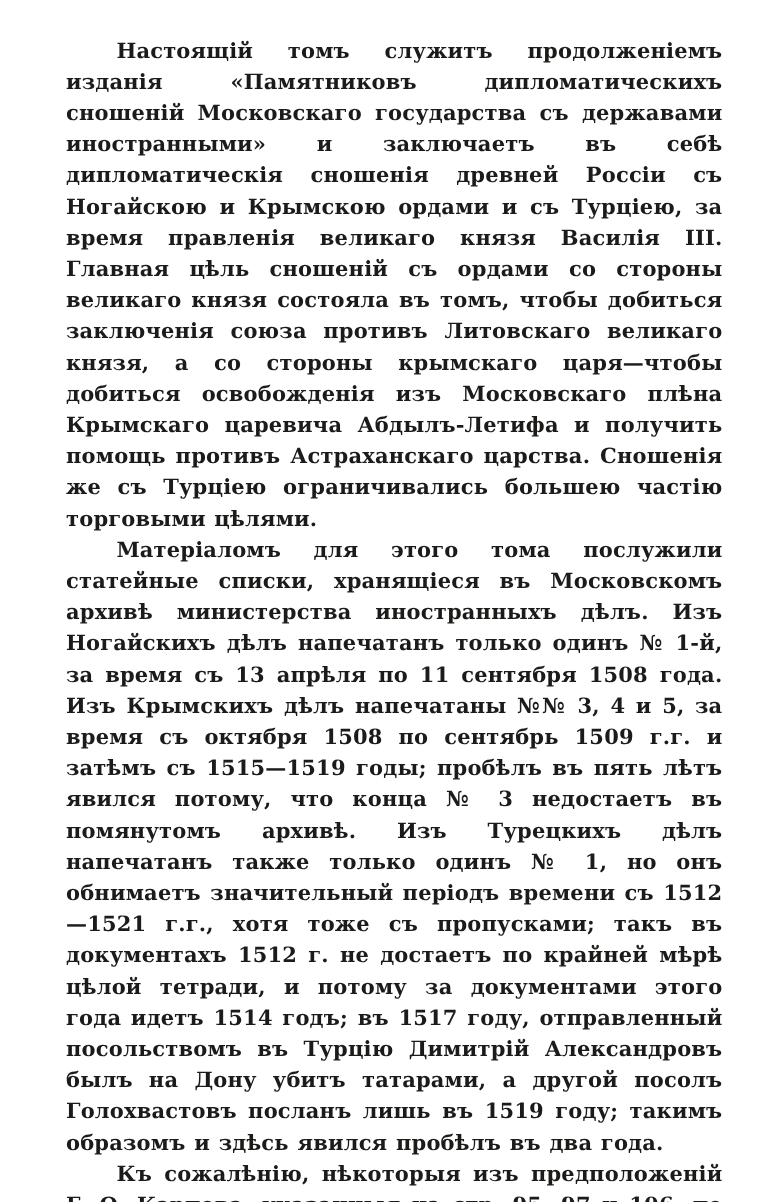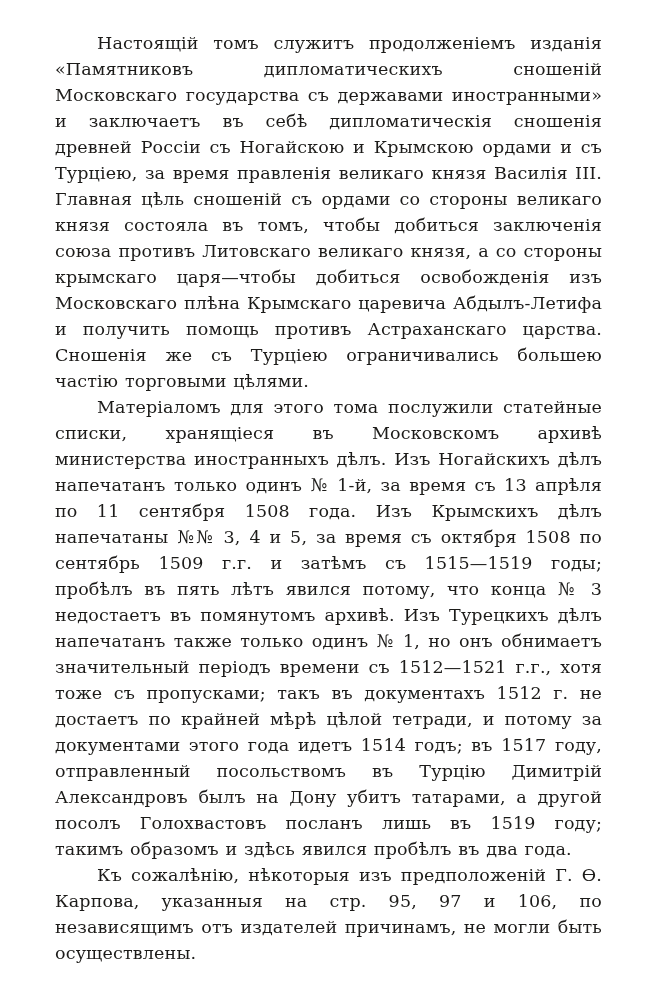--- a/index.html
+++ b/index.html
@@ -9,20 +9,21 @@
   }
   .page {
     position: relative;
     width: 650px;
     height: 1002px;
     margin: 0 auto;
     background: #ffffff;
     overflow: hidden;
     box-sizing: border-box;
     font-family: "DejaVu Serif", "Liberation Serif", serif;
+    font-weight: bold;
   }
   .text-block {
     position: absolute;
     top: 30px;
     left: 55px;
     width: 547px;
     color: #1c1b19;
   }
   .text-block p {
     margin: 0;

